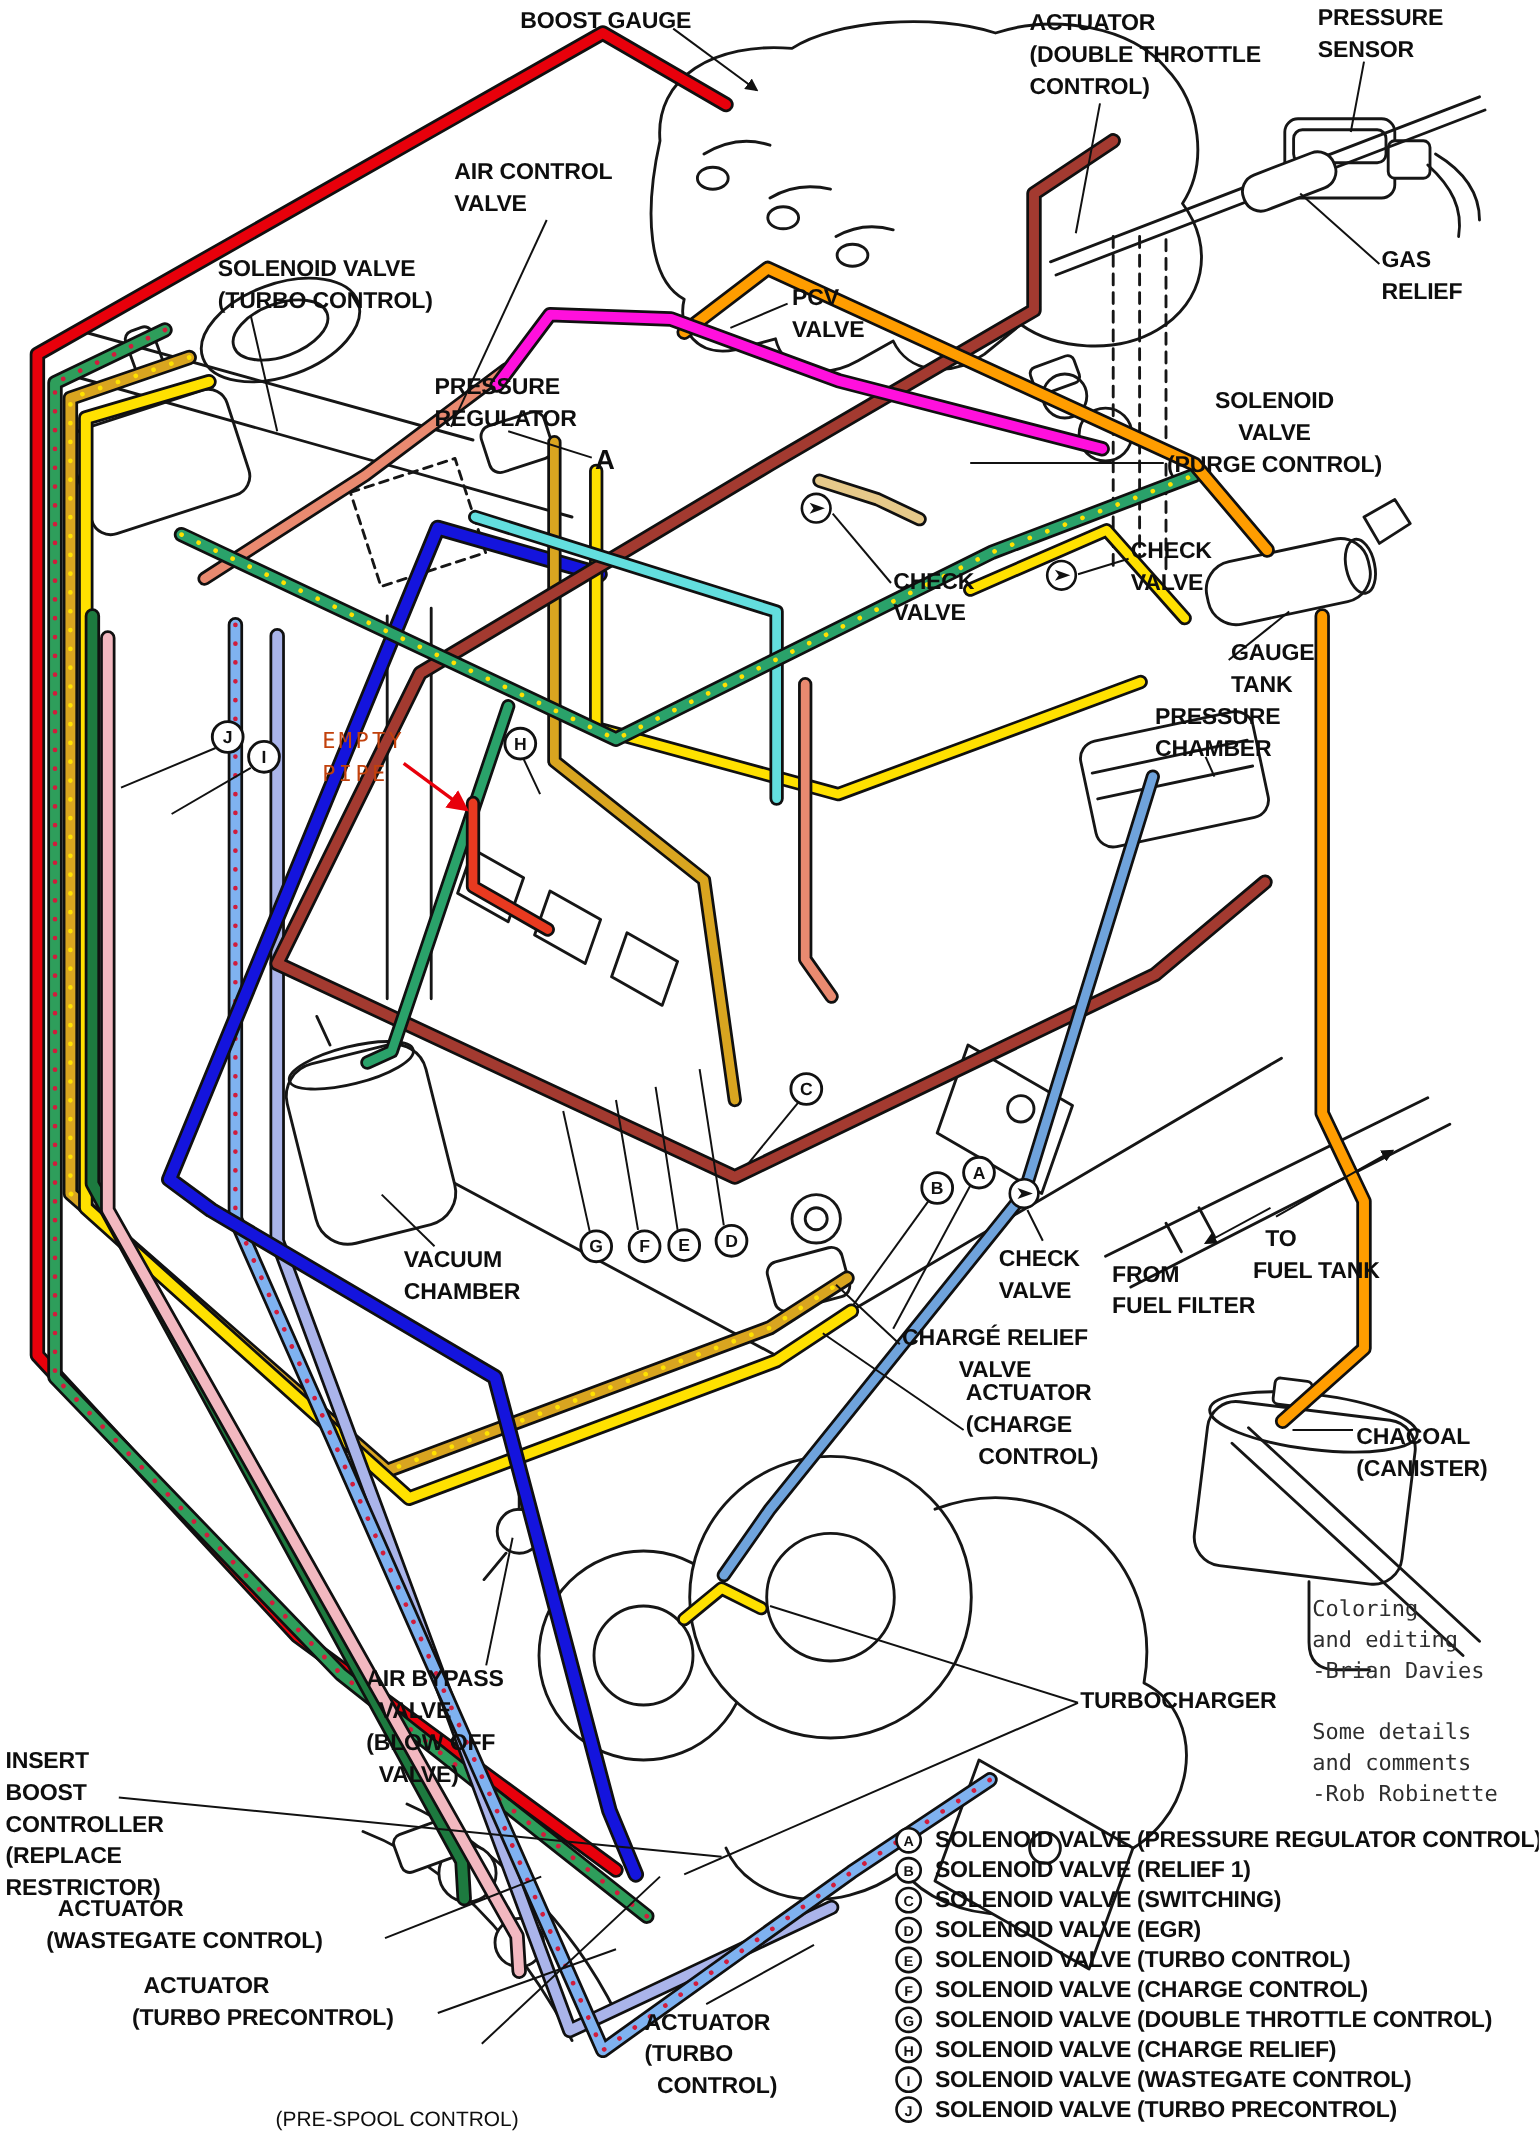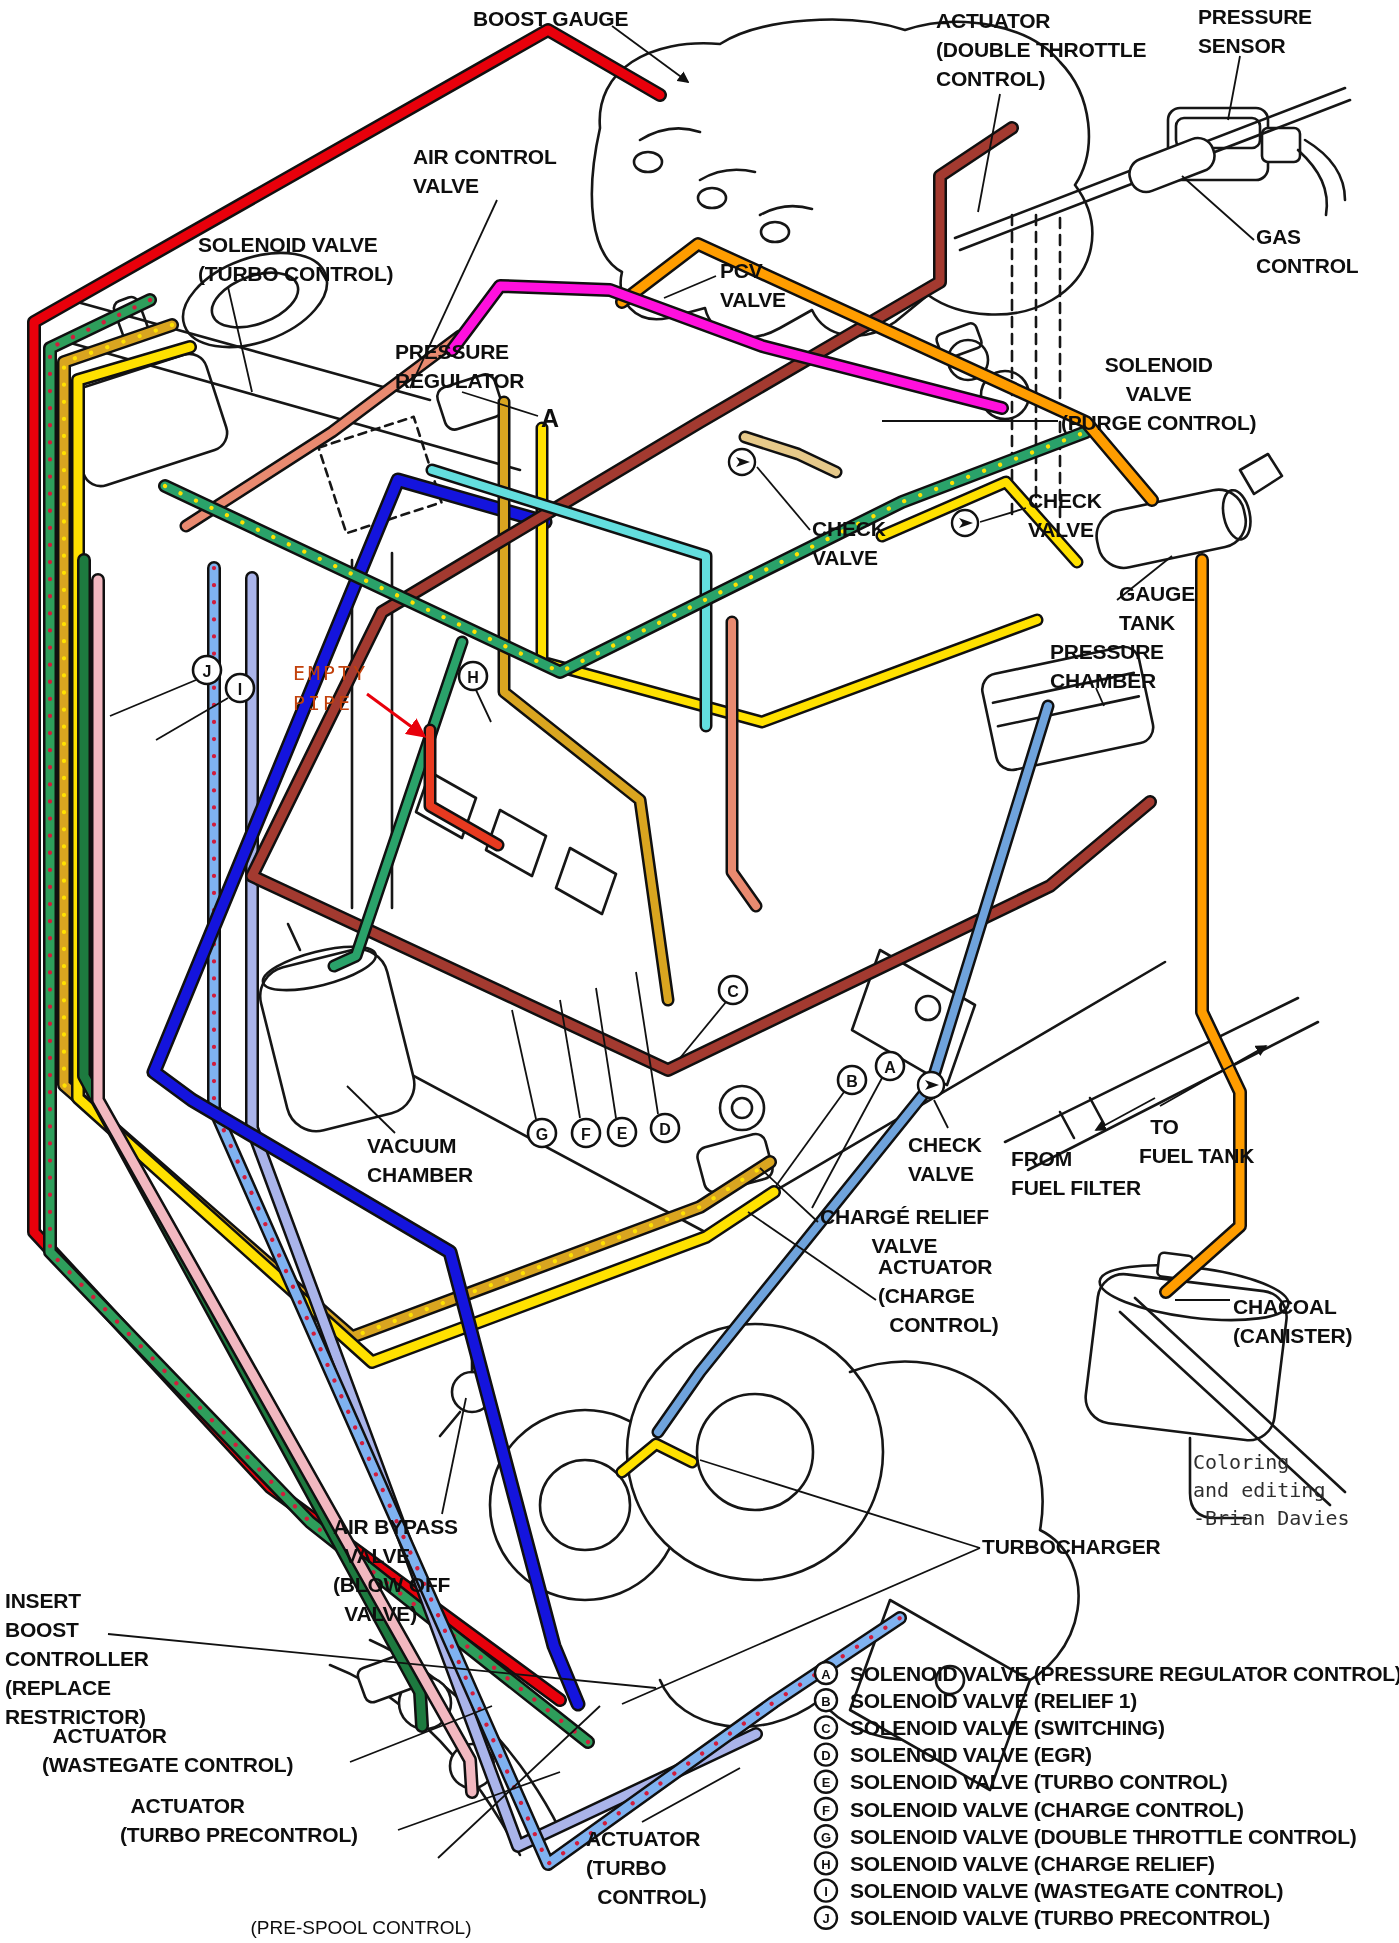--- a/index.html
+++ b/index.html
@@ -369,21 +369,21 @@
   </svg>
 
   <div id="labels-layer">
       <div class="lbl " style="left: 473px; top: 4px;">BOOST GAUGE</div>
       <div class="lbl " style="left: 936px; top: 6px;">ACTUATOR
 (DOUBLE THROTTLE
 CONTROL)</div>
       <div class="lbl " style="left: 1198px; top: 2px;">PRESSURE
 SENSOR</div>
       <div class="lbl " style="left: 1256px; top: 222px;">GAS
-CONTROL</div>
+RELIEF</div>
       <div class="lbl " style="left: 413px; top: 142px;">AIR CONTROL
 VALVE</div>
       <div class="lbl " style="left: 198px; top: 230px;">SOLENOID VALVE
 (TURBO CONTROL)</div>
       <div class="lbl " style="left: 395px; top: 337px;">PRESSURE
 REGULATOR</div>
       <div class="lbl big" style="left: 541px; top: 406px;">A</div>
       <div class="lbl " style="left: 720px; top: 256px;">PCV
 VALVE</div>
       <div class="lbl " style="left: 1061px; top: 350px; text-align: center;">SOLENOID
@@ -411,20 +411,23 @@
 VALVE</div>
       <div class="lbl " style="left: 878px; top: 1252px;">ACTUATOR
 (CHARGE
   CONTROL)</div>
       <div class="lbl " style="left: 1233px; top: 1282px; margin-top: 10px;">CHACOAL
 (CANISTER)</div>
       <div class="lbl monocredit" style="left: 1193px; top: 1448px;">Coloring
 and editing
 -Brian Davies</div>
       <div class="lbl " style="left: 982px; top: 1532px;">TURBOCHARGER</div>
+      <div class="lbl monocredit" style="left: 1193px; top: 1560px;">Some details
+and comments
+-Rob Robinette</div>
       <div class="lbl " style="left: 333px; top: 1512px;">AIR BYPASS
   VALVE
 (BLOW OFF
   VALVE)</div>
       <div class="lbl " style="left: 5px; top: 1586px;">INSERT
 BOOST
 CONTROLLER
 (REPLACE
 RESTRICTOR)</div>
       <div class="lbl " style="left: 42px; top: 1721px;">  ACTUATOR

